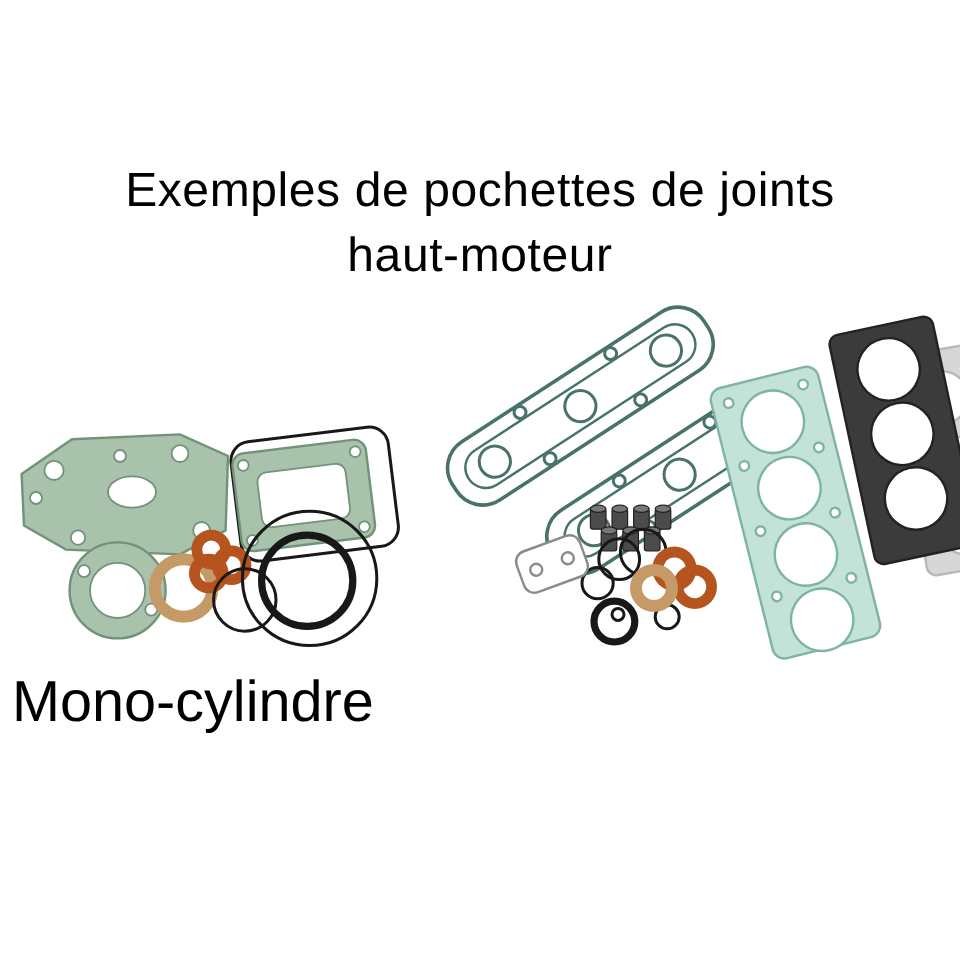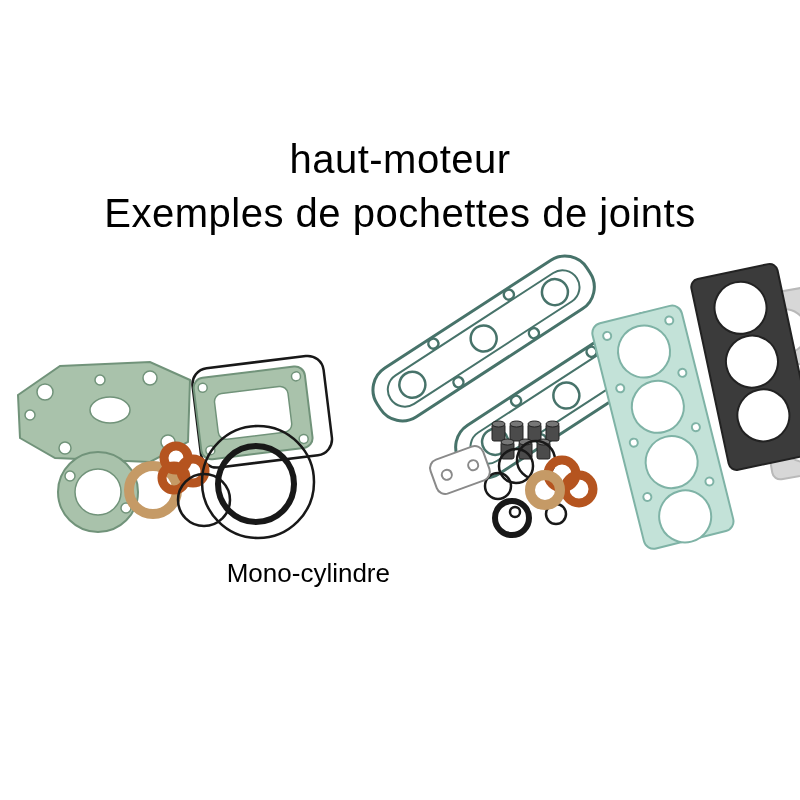--- a/index.html
+++ b/index.html
@@ -14,22 +14,22 @@
   }
   .title{
     position:absolute;top:132px;left:0;width:800px;
     text-align:center;
     font-size:40px;line-height:54px;font-weight:400;
     letter-spacing:0.5px;
   }
   .figure{position:absolute;}
   .figure-label{
     position:absolute;
-    text-align:right;
-    font-size:26px;font-weight:400;
+    text-align:left;
+    font-size:48px;font-weight:400;
     white-space:nowrap;
   }
   .label-mono{left:10px;top:558px;width:380px;}
   .label-multi{left:400px;top:560px;width:390px;}
   .art-mono{left:0;top:350px;}
   .art-multi{left:340px;top:252px;}
 
   
   .fill-green{fill:var(--gasket-green,#a9c2ab);stroke:var(--gasket-green-edge,#71937a);stroke-width:2;}
   .hole{fill:#fff;stroke:var(--gasket-green-edge,#71937a);stroke-width:1.5;}
@@ -50,22 +50,22 @@
   .white-gasket-hole{fill:#fff;stroke:#8a8a8a;stroke-width:2;}
   .seal{fill:#4b4b4b;stroke:#222;stroke-width:1;}
   .seal-top{fill:#777;stroke:#222;stroke-width:1;}
 </style>
 </head>
 <body>
 
 <div class="canvas">
 
   <div class="title">
+    <div>Exemples de pochettes de joints</div>
     <div>haut-moteur</div>
-    <div>Exemples de pochettes de joints</div>
   </div>
 
   <div class="figure art-mono">
     <svg viewBox="0 0 340 215" width="340" height="215">
 
       <g transform="rotate(-7 260 60)">
         <rect x="196" y="12" width="132" height="100" rx="16" class="black-thin"></rect>
       </g>
 
       <g>

